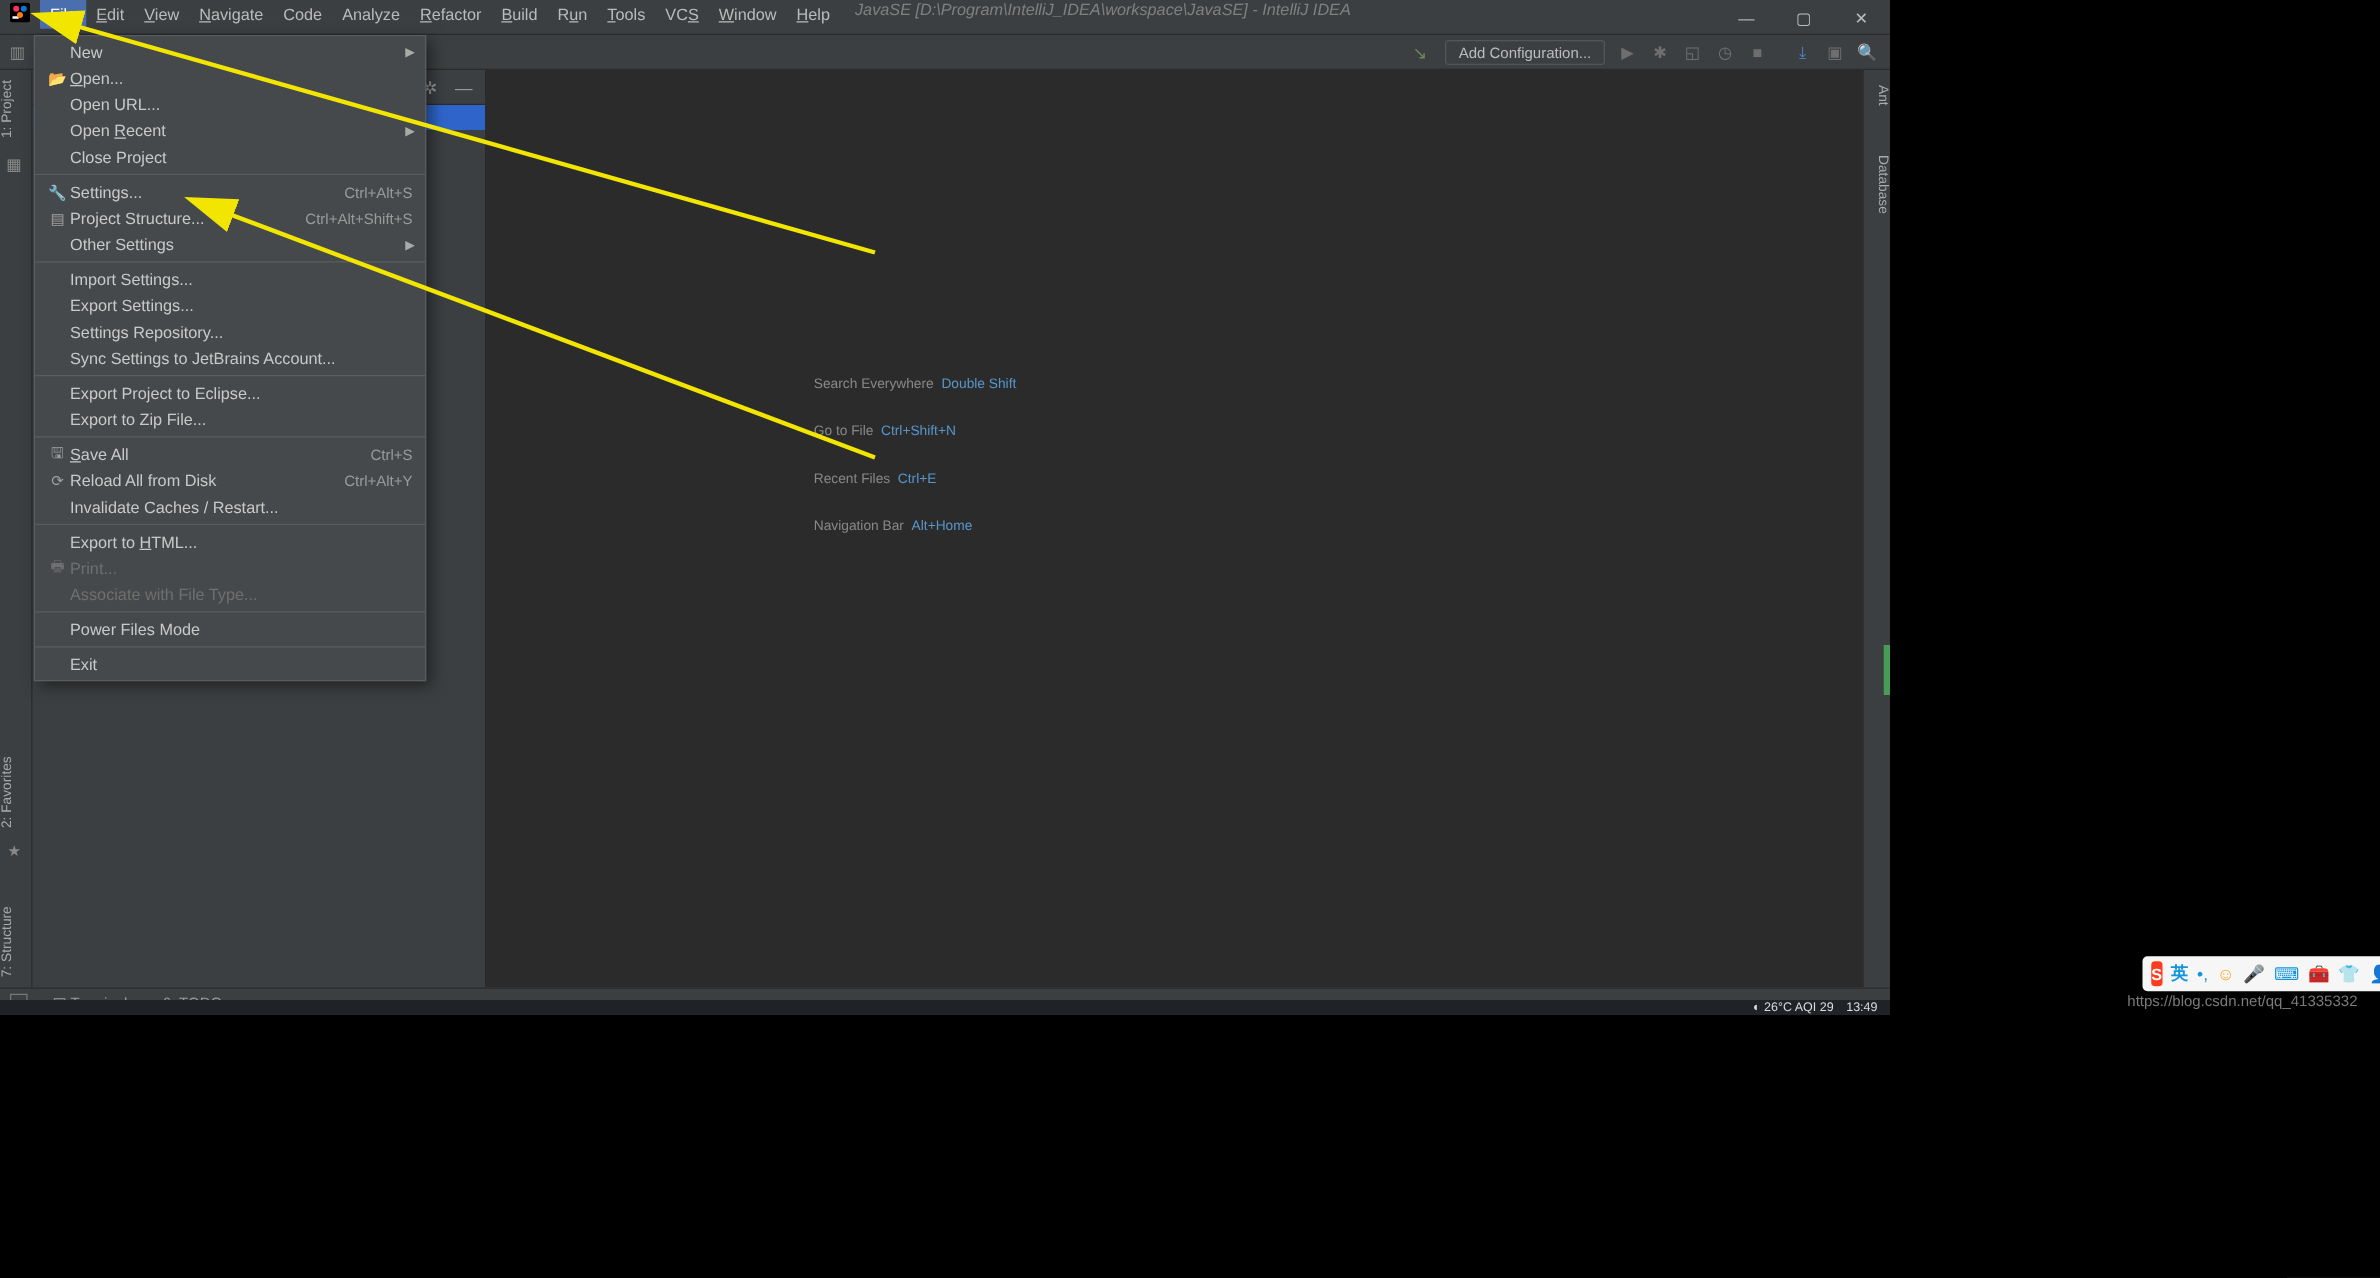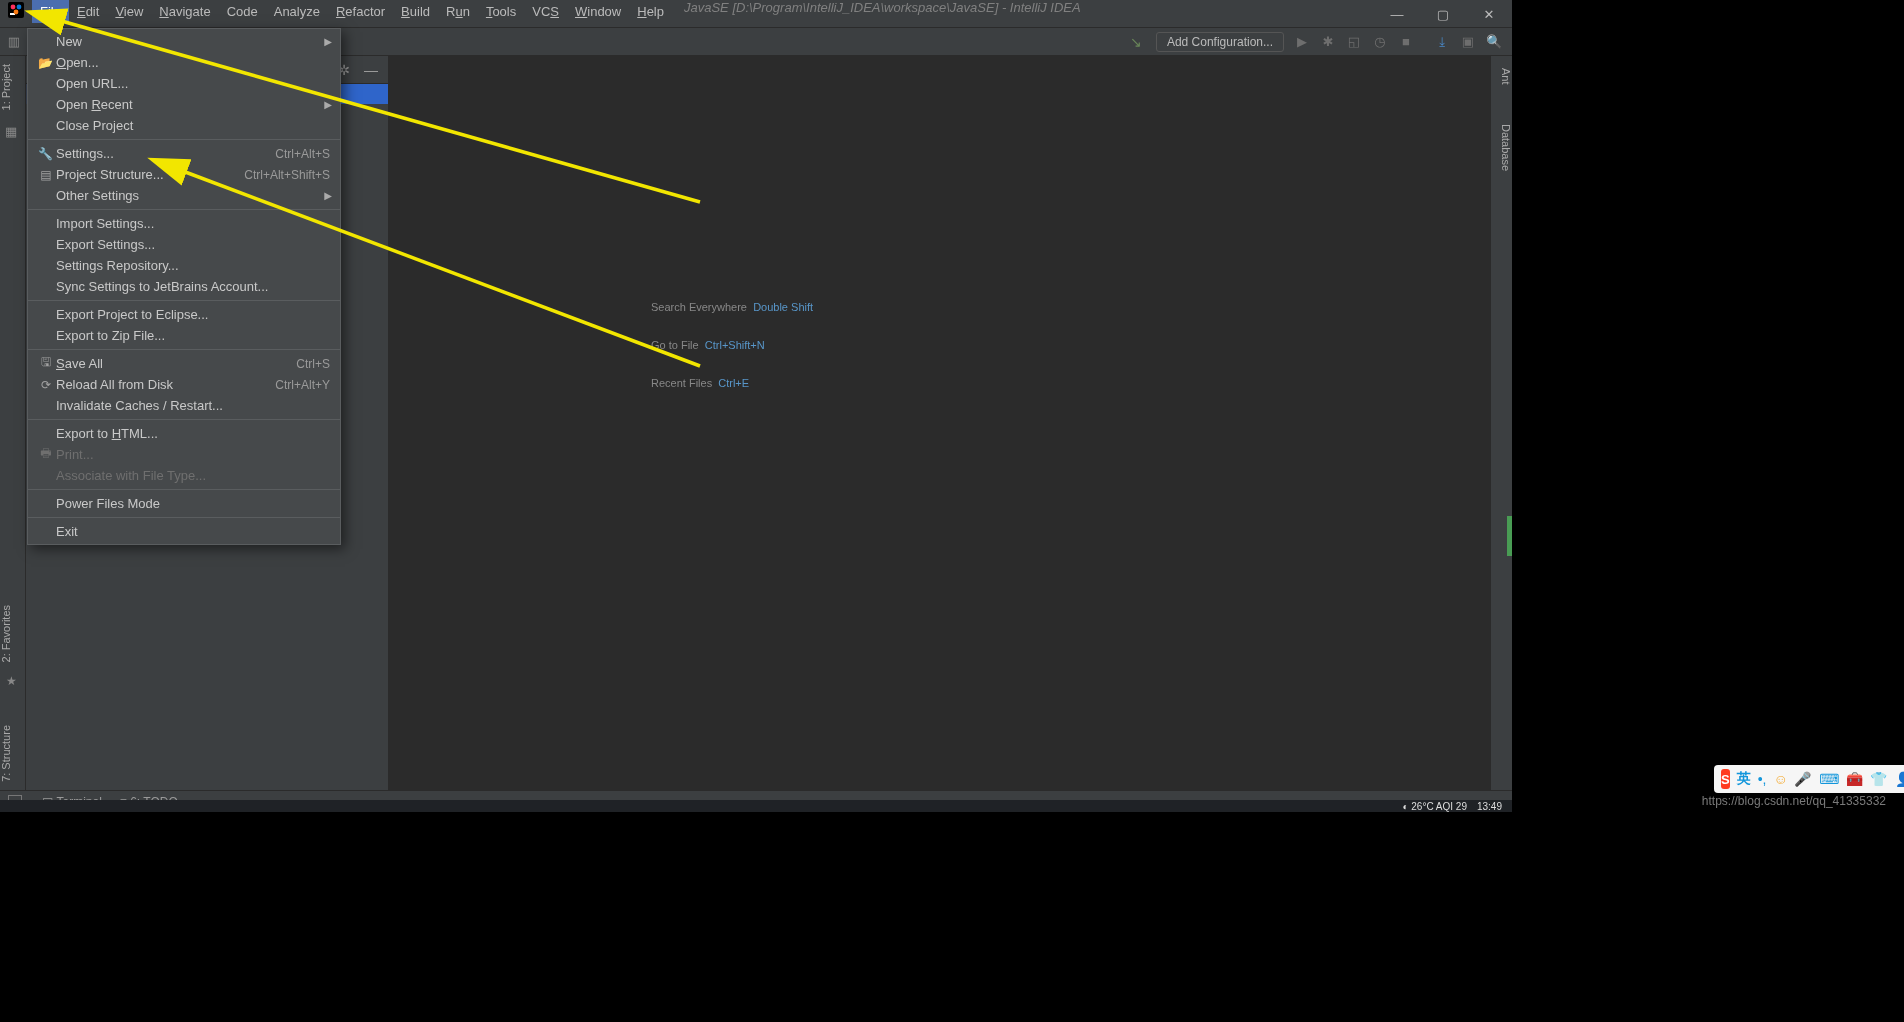--- a/index.html
+++ b/index.html
@@ -168,20 +168,21 @@
     <span>—</span>
   </div>
   <div id="proj-row"></div>
   <div id="proj-row-inner"></div>
 
   <div id="editor">
     <div class="hints" id="hints">
         <div><span>Search Everywhere</span>&nbsp;&nbsp;<span class="sc">Double Shift</span></div>
         <div><span>Go to File</span>&nbsp;&nbsp;<span class="sc">Ctrl+Shift+N</span></div>
         <div><span>Recent Files</span>&nbsp;&nbsp;<span class="sc">Ctrl+E</span></div>
+        <div><span>Navigation Bar</span>&nbsp;&nbsp;<span class="sc">Alt+Home</span></div>
       </div>
   </div>
 
   <div id="file-menu">
       <div class="row">
         <span class="ico"></span>
         <span class="lbl">New</span>
         <span class="arrow">▶</span>
       </div>
       <div class="row">

